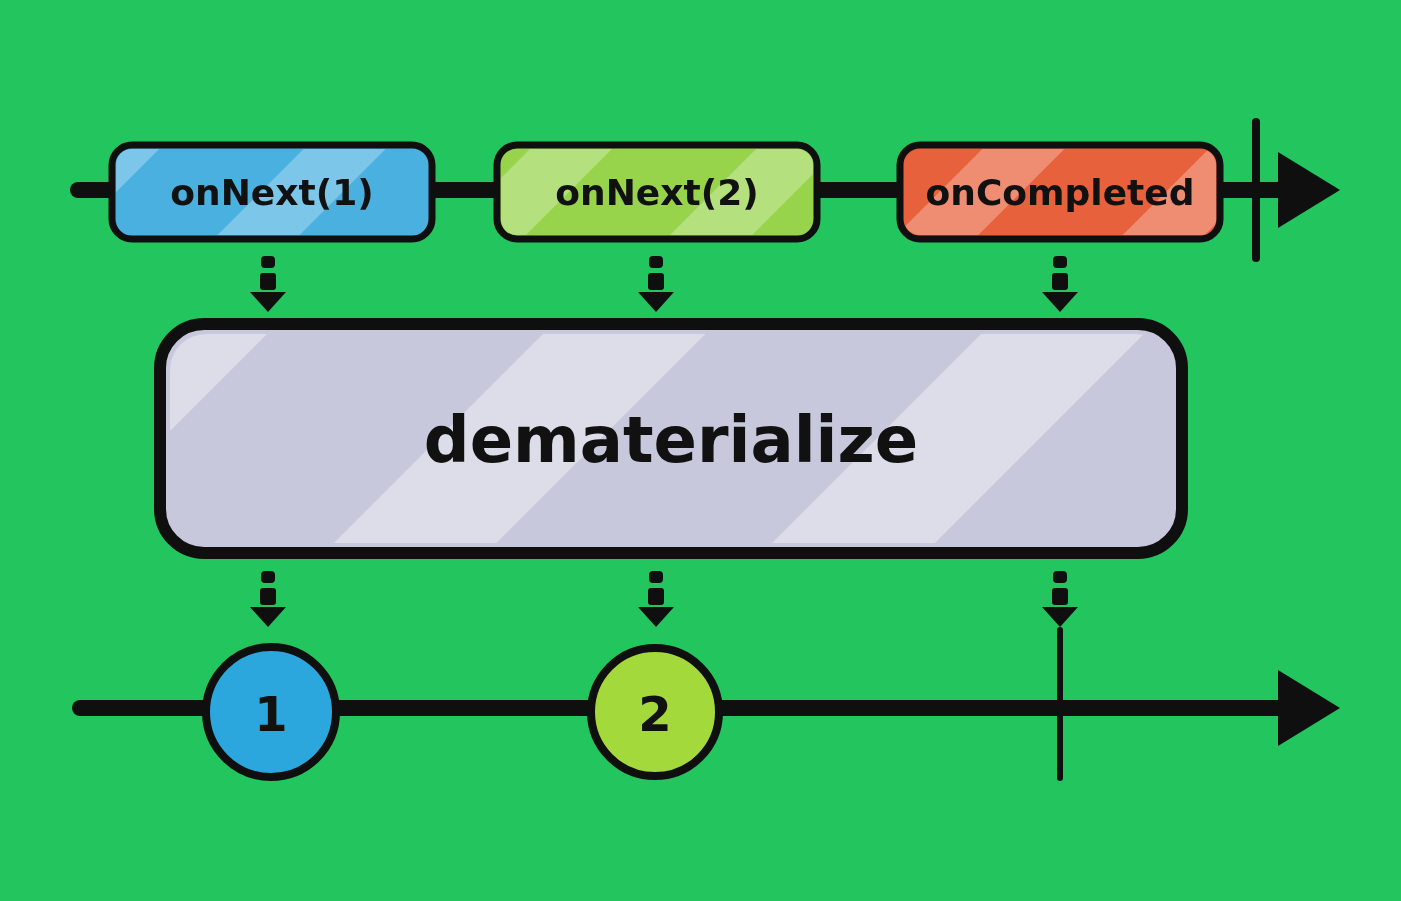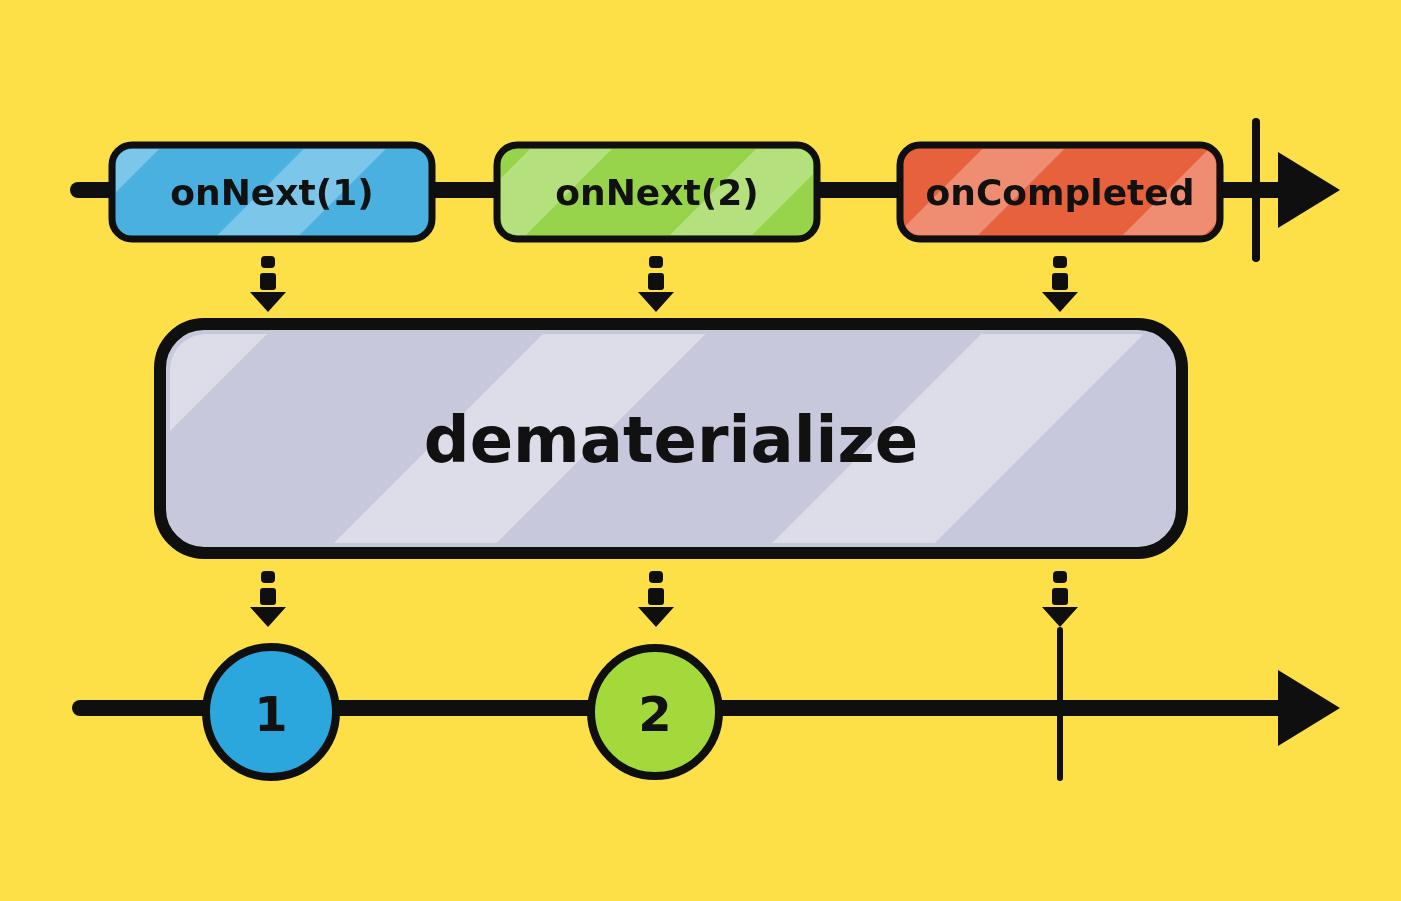--- a/index.html
+++ b/index.html
@@ -4,21 +4,21 @@
 <style>
   html, body {
     margin: 0;
     padding: 0;
     background: #ffffff;
   }
   .stage {
     position: relative;
     width: 1401px;
     height: 901px;
-    background: #fde047;
+    background: #22c55e;
     overflow: hidden;
     font-family: "DejaVu Sans", "Liberation Sans", sans-serif;
   }
   svg { display: block; }
   text {
     font-family: "DejaVu Sans", "Liberation Sans", sans-serif;
     font-weight: 700;
     fill: #111111;
   }
   .event-label   { font-size: 36px; }

